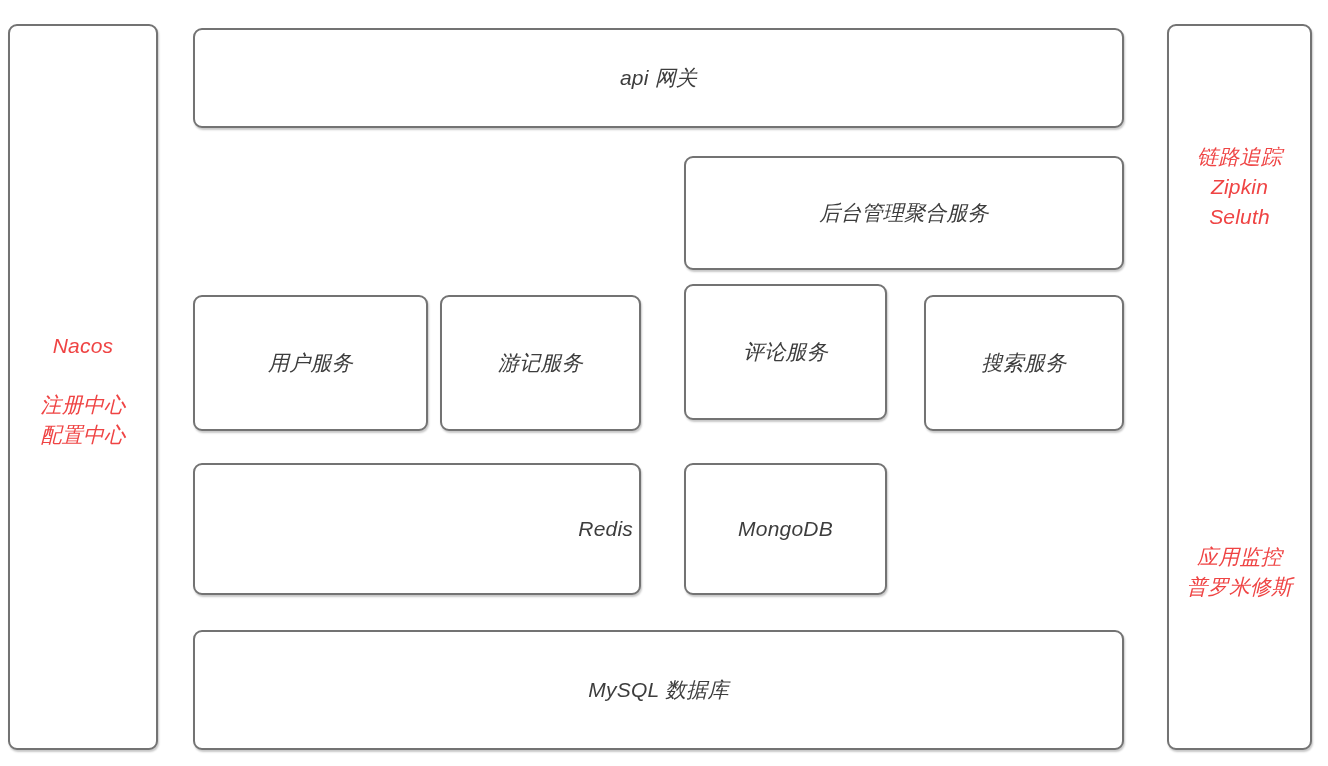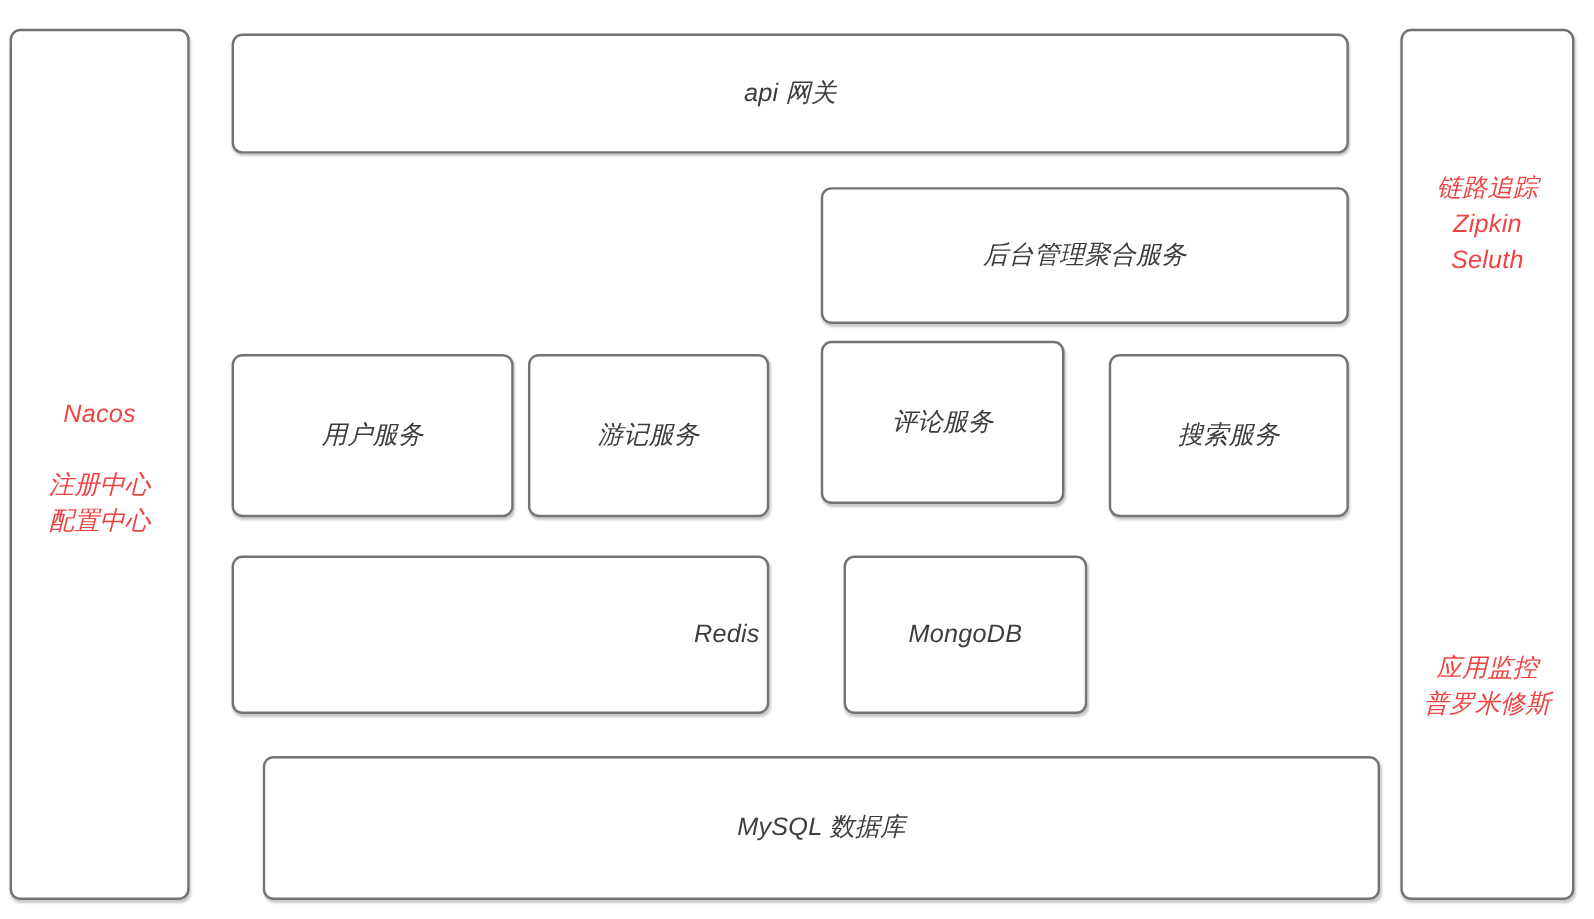--- a/index.html
+++ b/index.html
@@ -97,22 +97,22 @@
   </div>
 
   <div class="node" style="left:924px; top:295px; width:200px; height:136px;">
     <span class="label">搜索服务</span>
   </div>
 
   <div class="node" style="left:193px; top:463px; width:448px; height:132px;justify-content:flex-end;">
     <span class="label">Redis</span>
   </div>
 
-  <div class="node" style="left:684px; top:463px; width:203px; height:132px;margin-left:19px;">
+  <div class="node" style="left:684px; top:463px; width:203px; height:132px;">
     <span class="label">MongoDB</span>
   </div>
 
 
-  <div class="node" style="left:193px; top:630px; width:931px; height:120px;margin-left:26px;">
+  <div class="node" style="left:193px; top:630px; width:931px; height:120px;">
     <span class="label">MySQL 数据库</span>
   </div>
 
 </div>
 
 </body></html>

